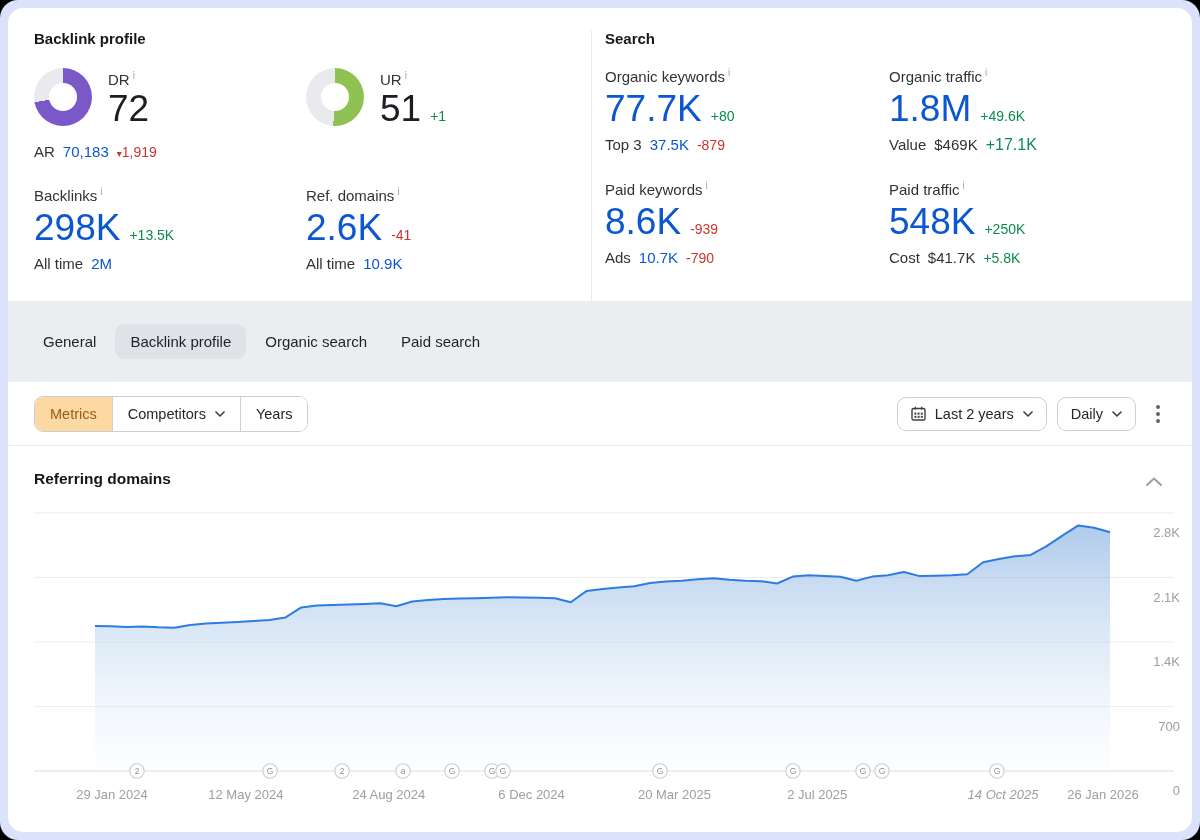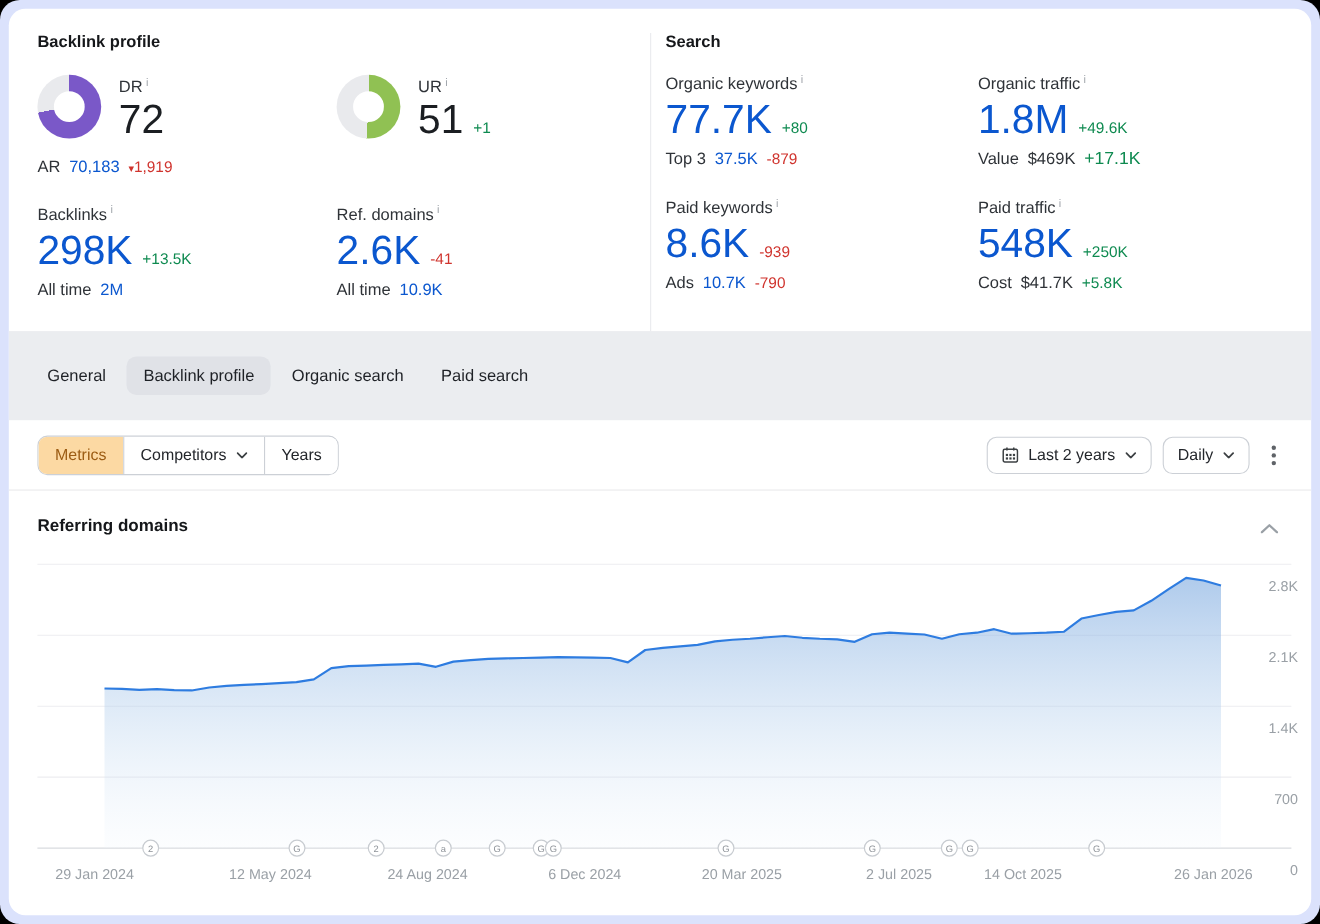--- a/index.html
+++ b/index.html
@@ -312,25 +312,25 @@
             <g>
               <circle cx="963" cy="258" r="7.2" fill="#fff" stroke="#c8ccd1" stroke-width="1.1"></circle>
               <text x="963" y="261.2" text-anchor="middle" font-size="8.5" fill="#8d9298">G</text>
             </g>
           </svg>
           <div class="ytick" style="top: 12px;">2.8K</div>
           <div class="ytick" style="top: 76.5px;">2.1K</div>
           <div class="ytick" style="top: 141px;">1.4K</div>
           <div class="ytick" style="top: 205.5px;">700</div>
           <div class="ytick" style="top: 270px;">0</div>
-          <div class="xtick" style="left: 52px;">29 Jan 2024</div>
+          <div class="xtick" style="left: 78px;">29 Jan 2024</div>
           <div class="xtick" style="left: 211.857px;">12 May 2024</div>
           <div class="xtick" style="left: 354.714px;">24 Aug 2024</div>
           <div class="xtick" style="left: 497.571px;">6 Dec 2024</div>
           <div class="xtick" style="left: 640.429px;">20 Mar 2025</div>
           <div class="xtick" style="left: 783.286px;">2 Jul 2025</div>
-          <div class="xtick" style="left: 896px;">14 Oct 2025</div>
+          <div class="xtick" style="left: 969px; font-style: italic;">14 Oct 2025</div>
           <div class="xtick" style="left: 1069px;">26 Jan 2026</div>
         </div>
   </div>
 
 </div>
 </div>
 
 </body></html>

